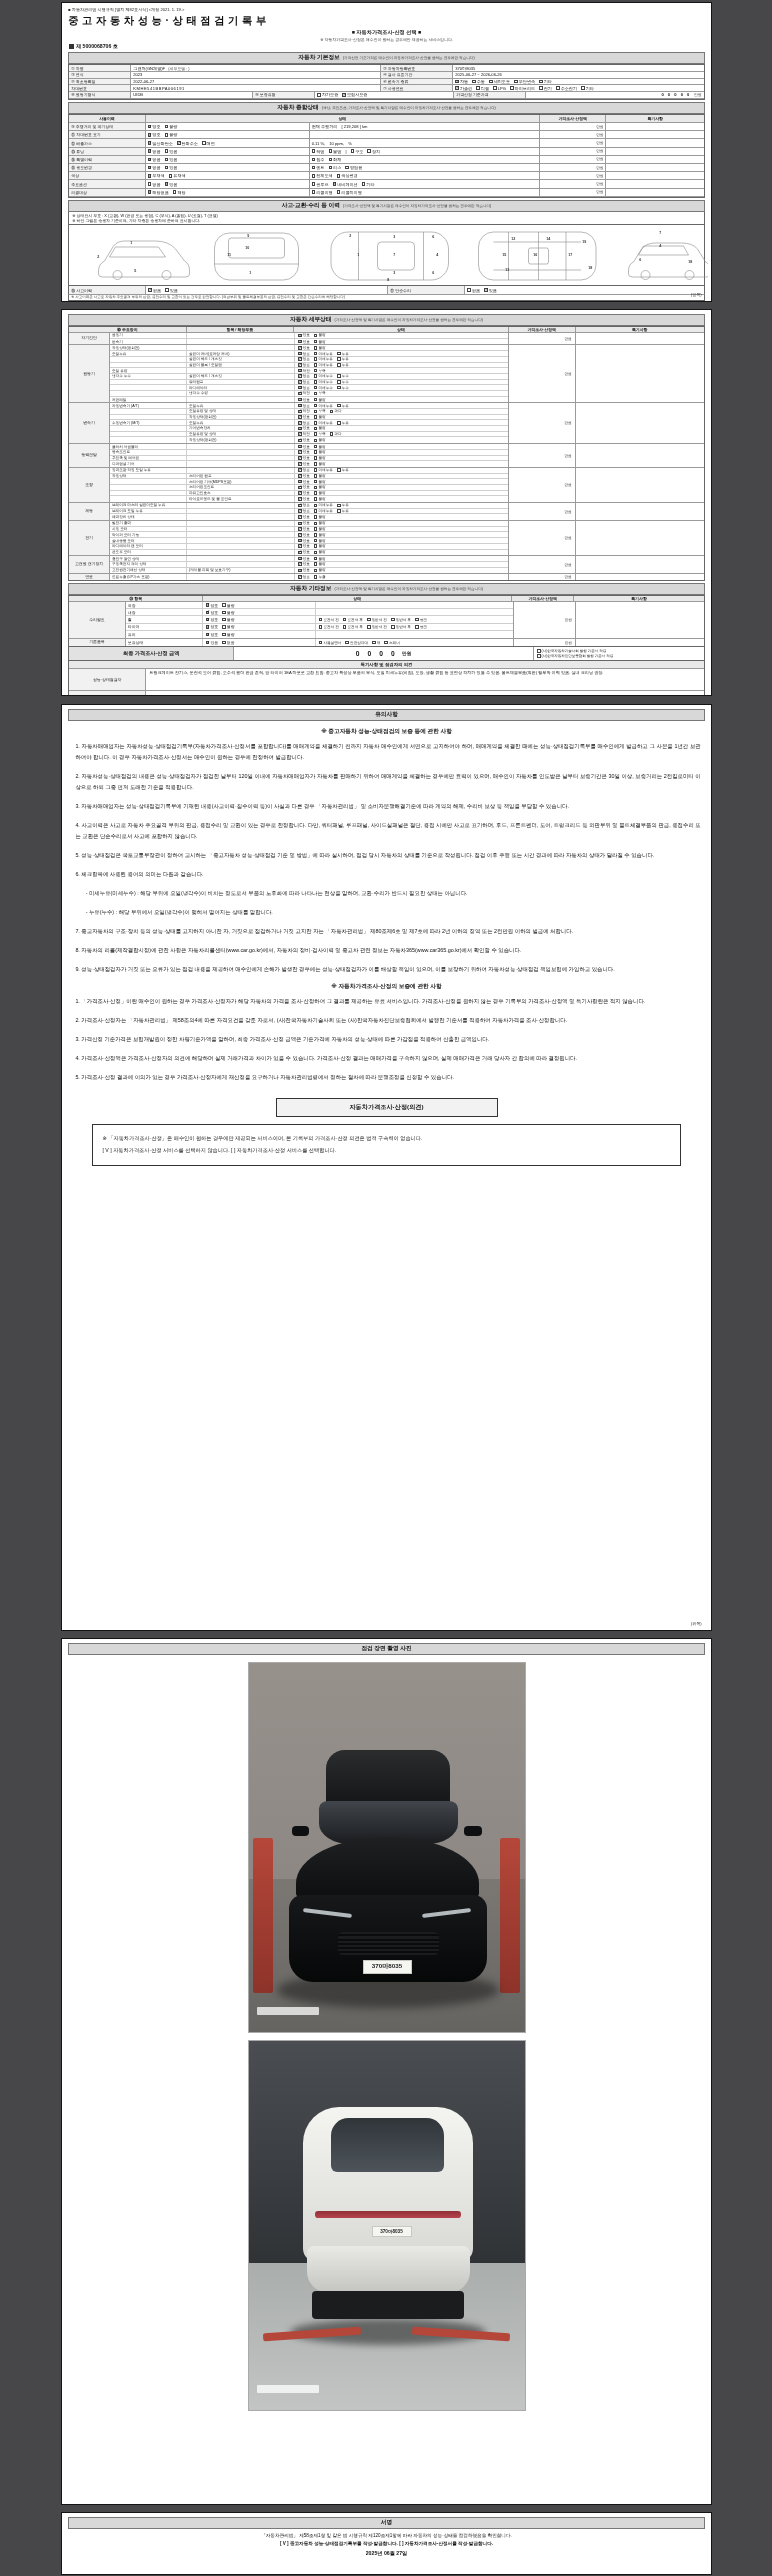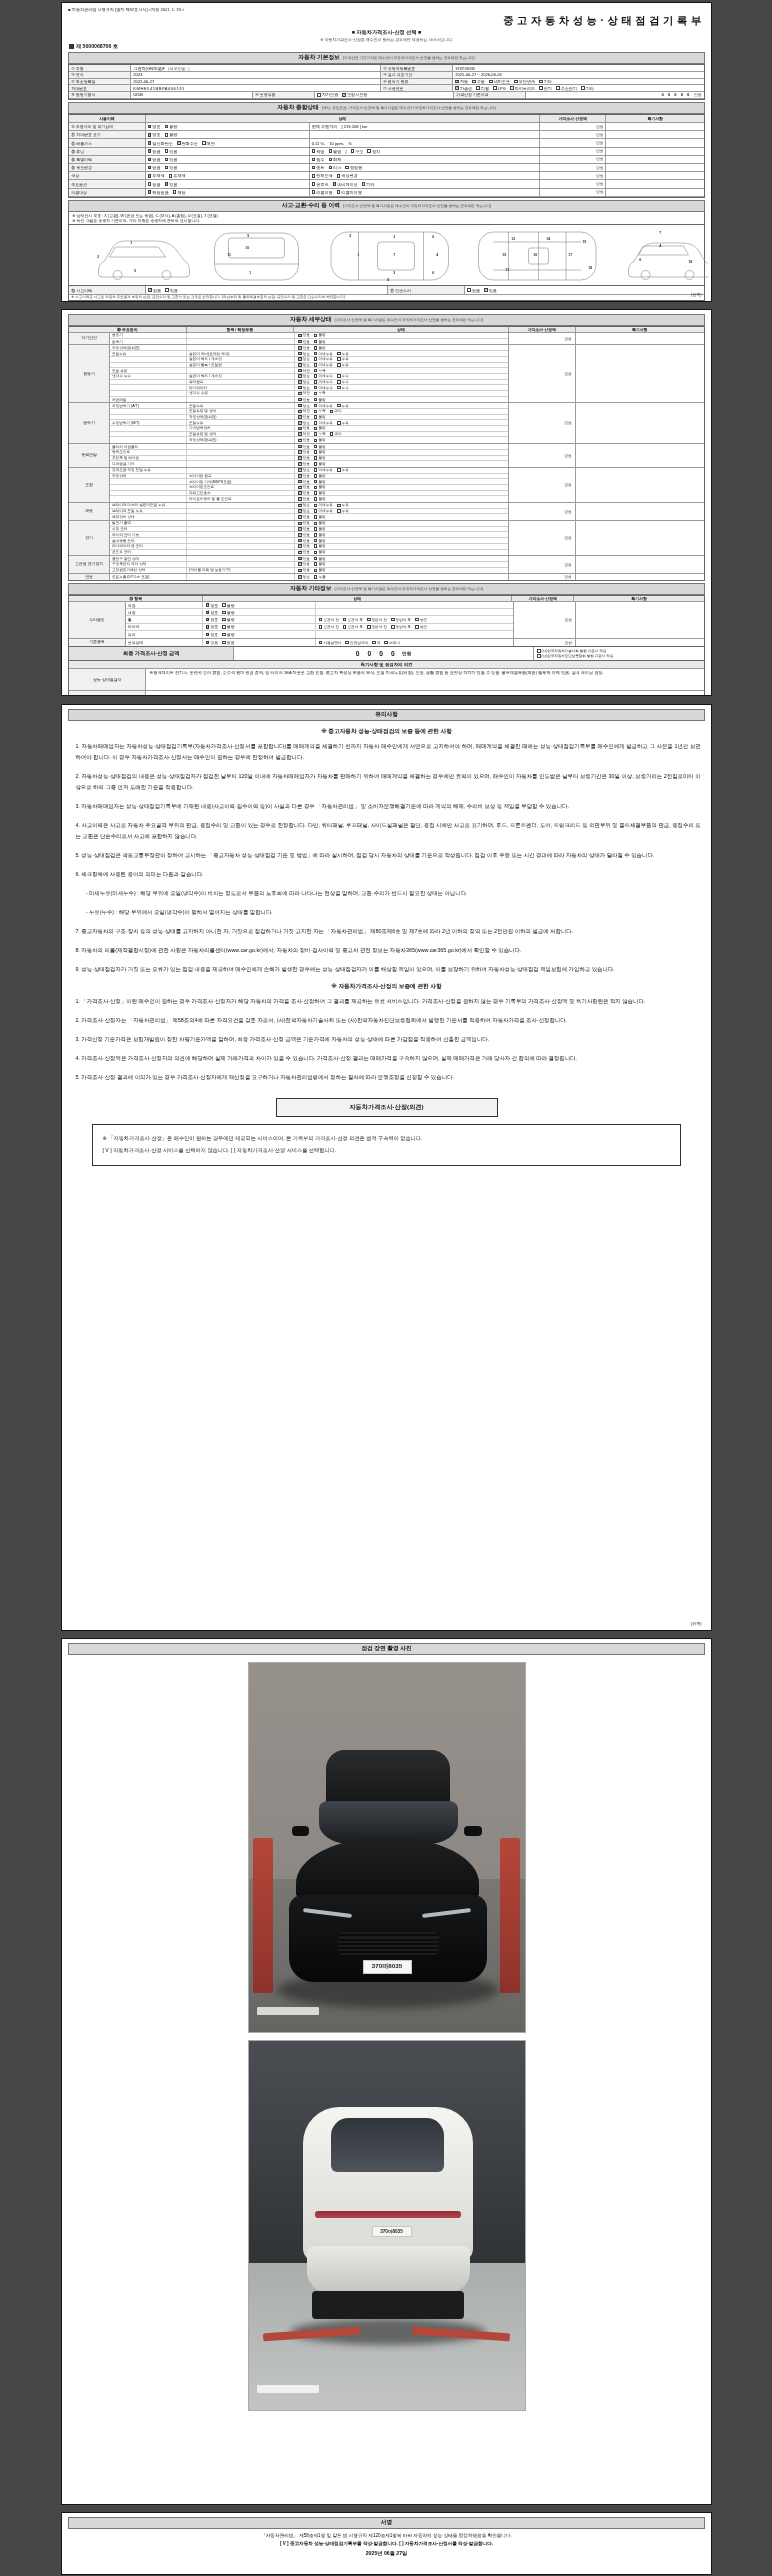--- a/index.html
+++ b/index.html
@@ -5,21 +5,21 @@
   *{margin:0;padding:0;box-sizing:border-box}
   html,body{width:773px;height:2576px}
   body{position:relative;overflow:hidden;background:#47474a;font-family:"Liberation Sans","DejaVu Sans",sans-serif;color:#111}
   .panel{position:absolute;left:61px;width:651px;background:#fff;border:0.5px solid #141414;padding:4.1px 6.2px;overflow:hidden}
   #p1{top:2.1px;height:300px}
   #p2{top:309px;height:387px}
   #p3{top:704px;height:927px}
   #p4{top:1638px;height:867px}
   #p5{top:2512px;height:63px}
   .formref{font-size:4.1px;color:#222}
-  .title{text-align:right;font-size:10.3px;font-weight:bold;letter-spacing:3.6px;margin-top:2.1px}
+  .title{text-align:left;font-size:10.3px;font-weight:bold;letter-spacing:3.6px;margin-top:2.1px}
   .subtitle{text-align:center;font-size:5.2px;font-weight:bold;margin-top:1px}
   .subnote{text-align:center;font-size:3.9px;color:#333;margin-top:0.5px}
   .docno-row{display:flex;align-items:center;gap:2.1px;margin:1.5px 0 1px 1px;font-size:5.2px;font-weight:bold}
   .doc-ic{width:4.6px;height:4.6px;background:#333;display:inline-block}
   .bar{background:#d8d8d8;border:0.5px solid #777;text-align:center;font-weight:bold;font-size:5.7px;padding:1px 0;margin-top:2.1px}
   .bar small{font-weight:normal;font-size:3.6px;color:#333;margin-left:3.1px}
   .tbl{border:0.5px solid #666}
   .trow{display:flex;border-bottom:0.5px solid #9b9b9b;background:#fff}
   .rows{display:block}
   .c{border-right:0.5px solid #9b9b9b;padding:0 2.1px;display:flex;align-items:center;overflow:hidden;white-space:nowrap;font-size:4.1px}

